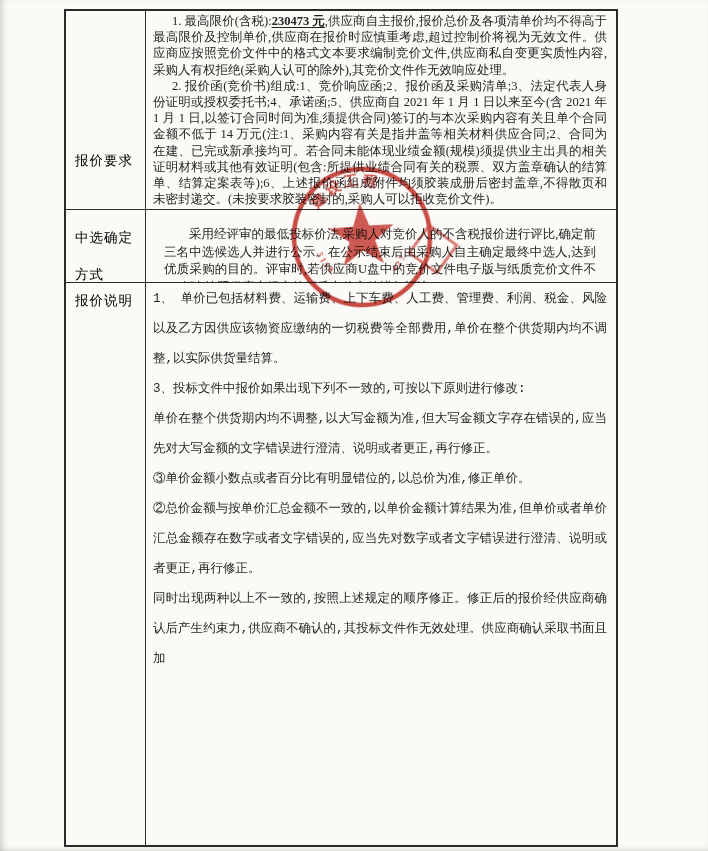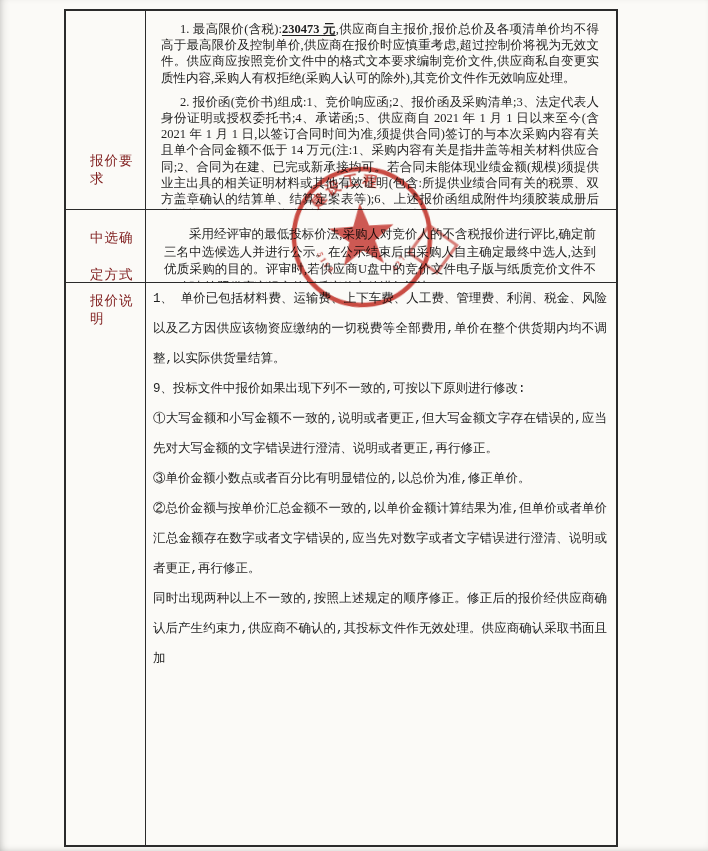--- a/index.html
+++ b/index.html
@@ -25,33 +25,33 @@
   .cell{
     box-sizing:border-box;
     border-right:1px solid #2b2b2b;
     border-bottom:1px solid #2b2b2b;
     overflow:hidden;
   }
   .cell.last-col{border-right:none;}
   .cell.last-row{border-bottom:none;font-family:Liberation Mono, monospace;}
   .label-cell{
     font-size:13.5px;
-    padding-left:24px;padding-right:4px;
+    padding-left:9px;padding-right:4px;
     letter-spacing:1px;
-    color:#7f1d1d;
+    color:#000000;
   }
   .label-r1{padding-top:141px;}
   .label-r2{padding-top:9px;line-height:37px;}
   .label-r3{padding-top:9px;}
   .content-cell{
     padding:2px 9px 0 7px;
     font-size:12.5px;
     text-align:justify;
   }
-  .content-r1 p{margin:8px;line-height:16.2px;text-indent:19px;}
+  .content-r1 p{margin:0;line-height:16.2px;text-indent:19px;}
   .content-r2 p{margin:11px;line-height:17.5px;text-indent:25px;padding-top:3px;}
   .content-r3{padding-top:1px;}
   .content-r3 p{margin:0;line-height:30px;}
   u.price{font-weight:bold;text-decoration:underline;text-underline-offset:2px;}
   .stamp{
     position:absolute;left:257px;top:132px;width:210px;height:210px;
     mix-blend-mode:multiply;opacity:.82;
     transform:rotate(-4deg);
     filter:blur(.3px);
     pointer-events:none;
@@ -77,22 +77,22 @@
     </div>
     <div class="cell last-col content-cell content-r2">
       <p>采用经评审的最低投标价法,采购人对竞价人的不含税报价进行评比,确定前三名中选候选人并进行公示。在公示结束后由采购人自主确定最终中选人,达到优质采购的目的。评审时,若供应商U盘中的竞价文件电子版与纸质竞价文件不一致时,按照供应商提交的纸质竞价文件进行评比。</p>
     </div>
 
     <div class="cell last-row label-cell label-r3">
       <span>报价说明</span>
     </div>
     <div class="cell last-col last-row content-cell content-r3">
       <p>1、 单价已包括材料费、运输费、上下车费、人工费、管理费、利润、税金、风险以及乙方因供应该物资应缴纳的一切税费等全部费用,单价在整个供货期内均不调整,以实际供货量结算。</p>
-      <p>9、投标文件中报价如果出现下列不一致的,可按以下原则进行修改:</p>
-      <p>①大写金额和小写金额不一致的,说明或者更正,但大写金额文字存在错误的,应当先对大写金额的文字错误进行澄清、说明或者更正,再行修正。</p>
+      <p>3、投标文件中报价如果出现下列不一致的,可按以下原则进行修改:</p>
+      <p>单价在整个供货期内均不调整,以大写金额为准,但大写金额文字存在错误的,应当先对大写金额的文字错误进行澄清、说明或者更正,再行修正。</p>
       <p>③单价金额小数点或者百分比有明显错位的,以总价为准,修正单价。</p>
       <p>②总价金额与按单价汇总金额不一致的,以单价金额计算结果为准,但单价或者单价汇总金额存在数字或者文字错误的,应当先对数字或者文字错误进行澄清、说明或者更正,再行修正。</p>
       <p>同时出现两种以上不一致的,按照上述规定的顺序修正。修正后的报价经供应商确认后产生约束力,供应商不确认的,其投标文件作无效处理。供应商确认采取书面且加</p>
     </div>
 
   </div>
 
   <svg class="stamp" viewBox="0 0 210 210">
     <defs>
       <path id="seal-top-arc" d="M 53,105 A 52,52 0 0 1 157,105" fill="none"></path>

